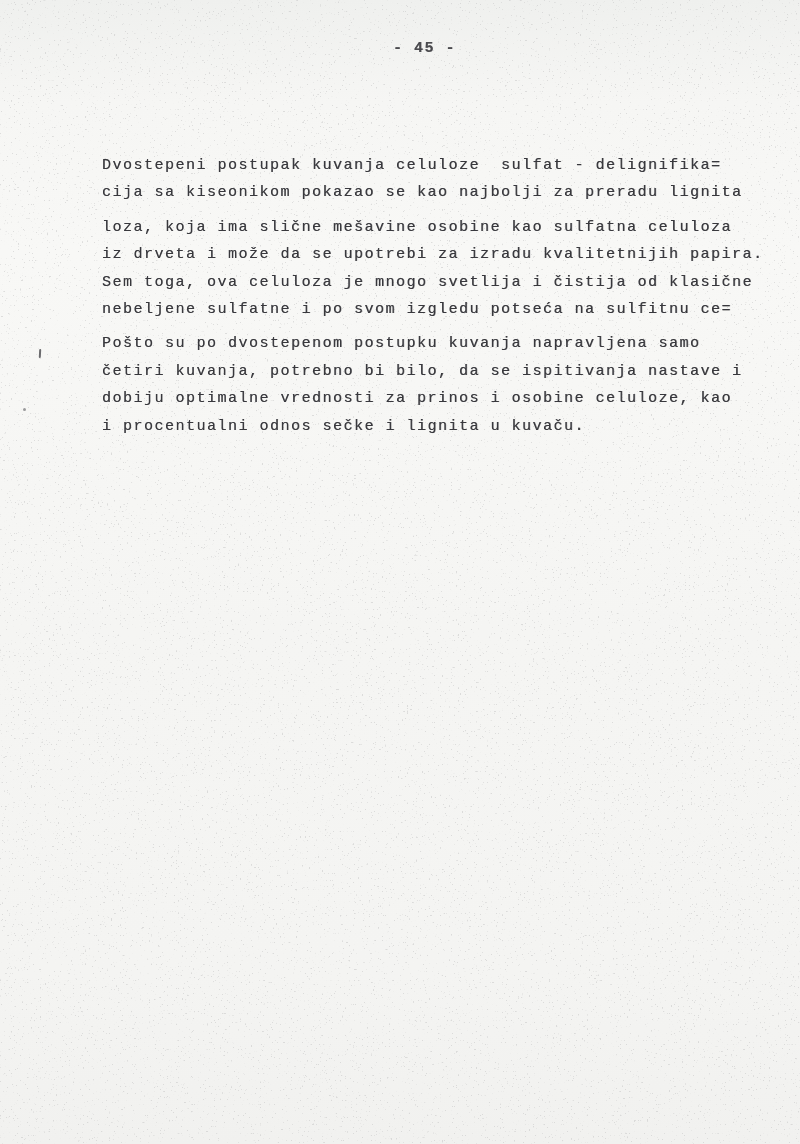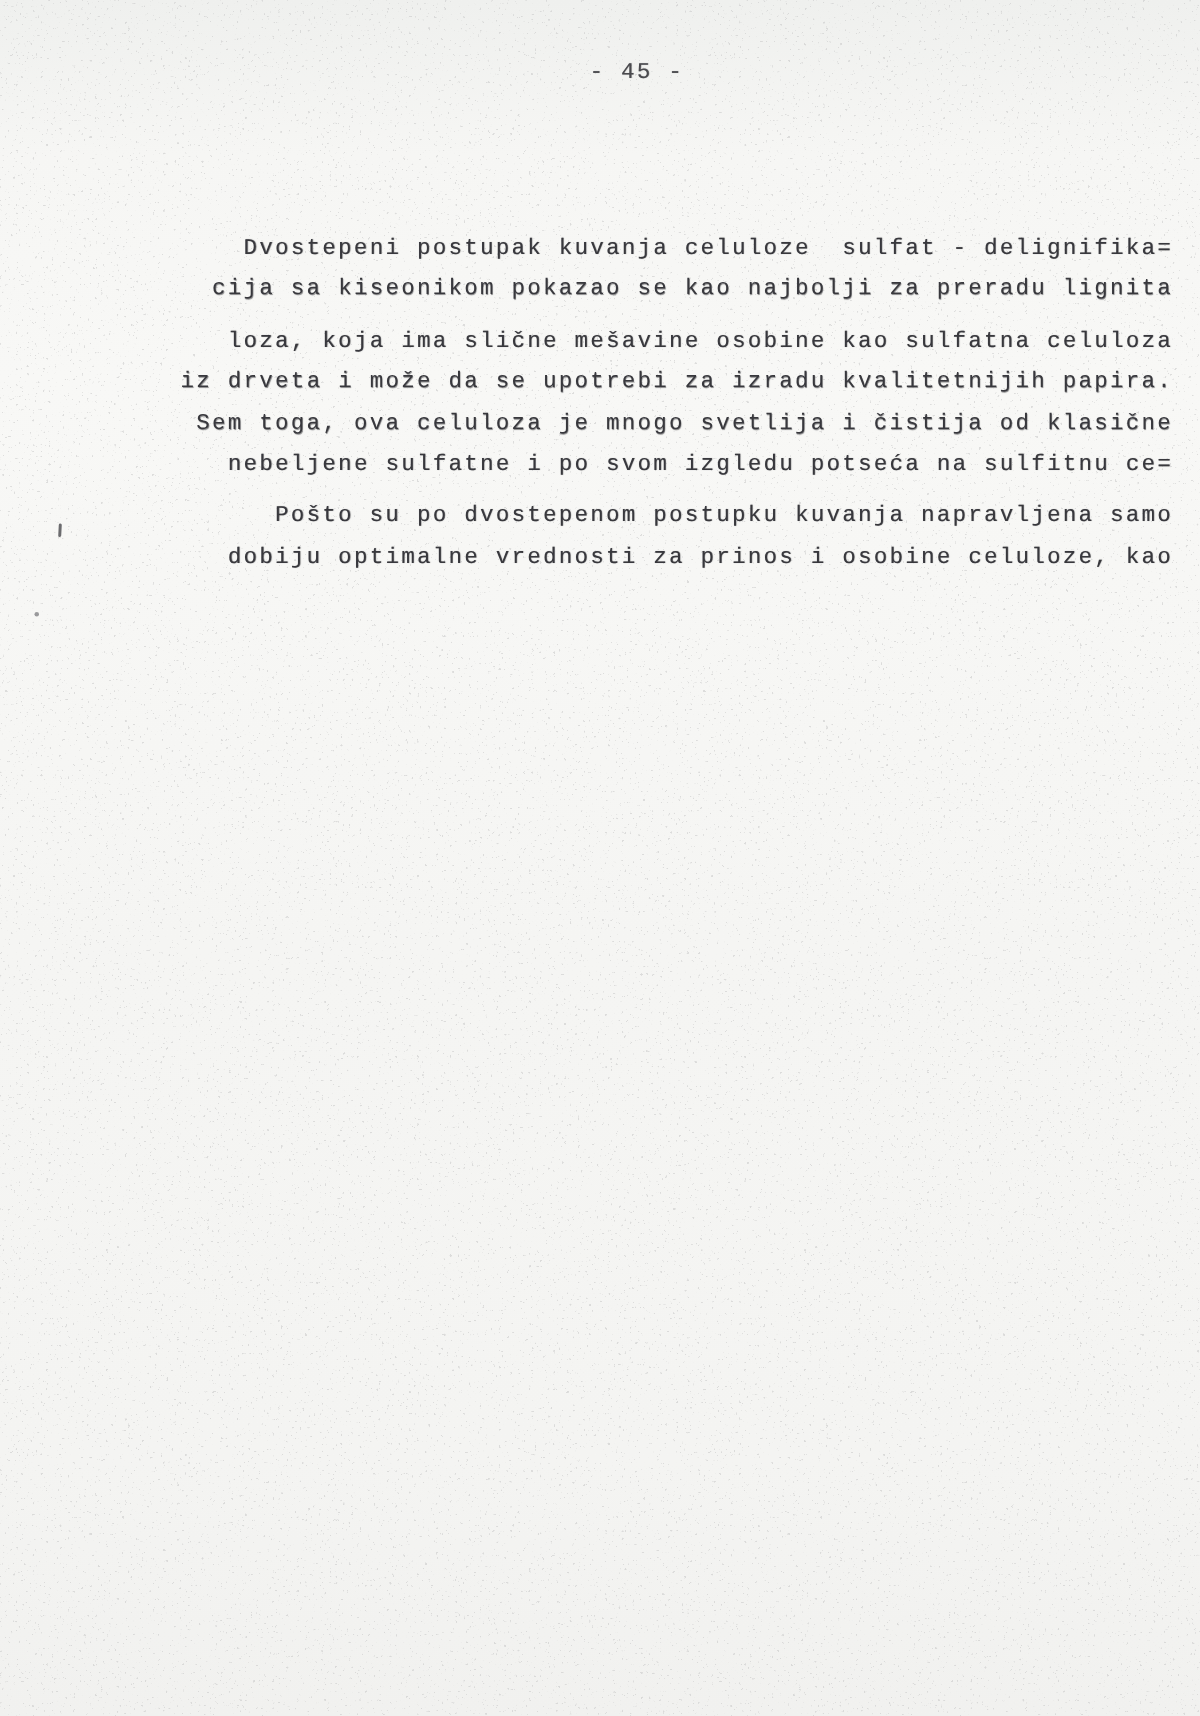--- a/index.html
+++ b/index.html
@@ -30,37 +30,37 @@
   }
   .page-number {
     position: absolute;
     top: 40px;
     left: 393px;
     font-size: 15px;
     letter-spacing: 1.5px;
     color: #4a4a4e;
     white-space: pre;
     text-shadow: 0.3px 0.3px 0.5px rgba(50,50,55,0.5);
+    font-weight: bold;
   }
   .text-block {
     position: absolute;
     top: 152px;
     left: 102px;
     width: 680px;
     color: #38383d;
     font-size: 15px;
     line-height: 27.4px;
     letter-spacing: 1.5px;
     text-shadow: 0.35px 0.35px 0.55px rgba(45,45,50,0.55);
   }
   .para { margin: 0 0 7px 0; }
   .line {
     display: block;
     white-space: pre;
-    text-align: right;
   }
   .artifact-tick {
     position: absolute;
     top: 349px;
     left: 39px;
     width: 2px;
     height: 9px;
     background: #6b6b6e;
     transform: rotate(3deg);
     border-radius: 1px;
@@ -100,21 +100,23 @@
     <p class="para">
       <span class="line">loza, koja ima slične mešavine osobine kao sulfatna celuloza</span>
       <span class="line">iz drveta i može da se upotrebi za izradu kvalitetnijih papira.</span>
       <span class="line">Sem toga, ova celuloza je mnogo svetlija i čistija od klasične</span>
       <span class="line">nebeljene sulfatne i po svom izgledu potseća na sulfitnu ce=</span>
     </p>
 
 
     <p class="para">
       <span class="line">Pošto su po dvostepenom postupku kuvanja napravljena samo</span>
+      <span class="line">četiri kuvanja, potrebno bi bilo, da se ispitivanja nastave i</span>
       <span class="line">dobiju optimalne vrednosti za prinos i osobine celuloze, kao</span>
+      <span class="line">i procentualni odnos sečke i lignita u kuvaču.</span>
     </p>
 
   </div>
 
   <div class="artifact-tick"></div>
   <div class="artifact-dot"></div>
 
 </div>
 
 </body></html>

